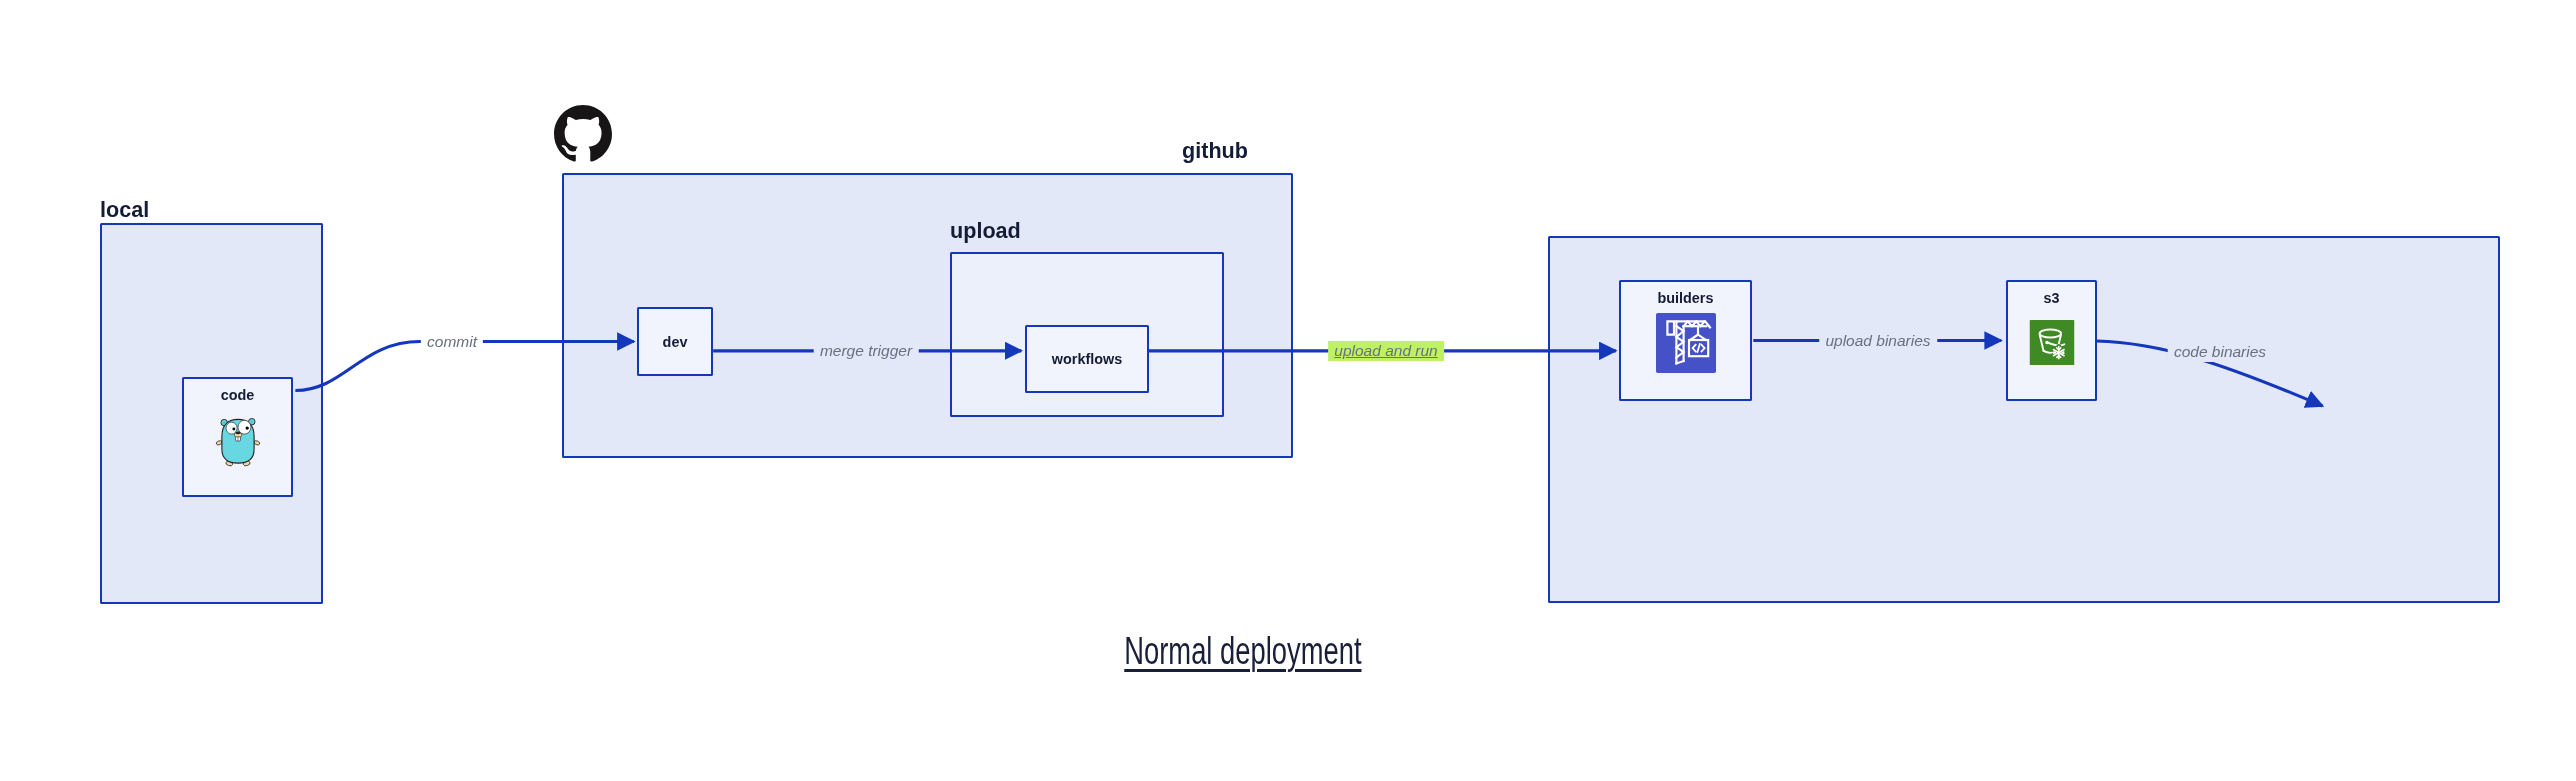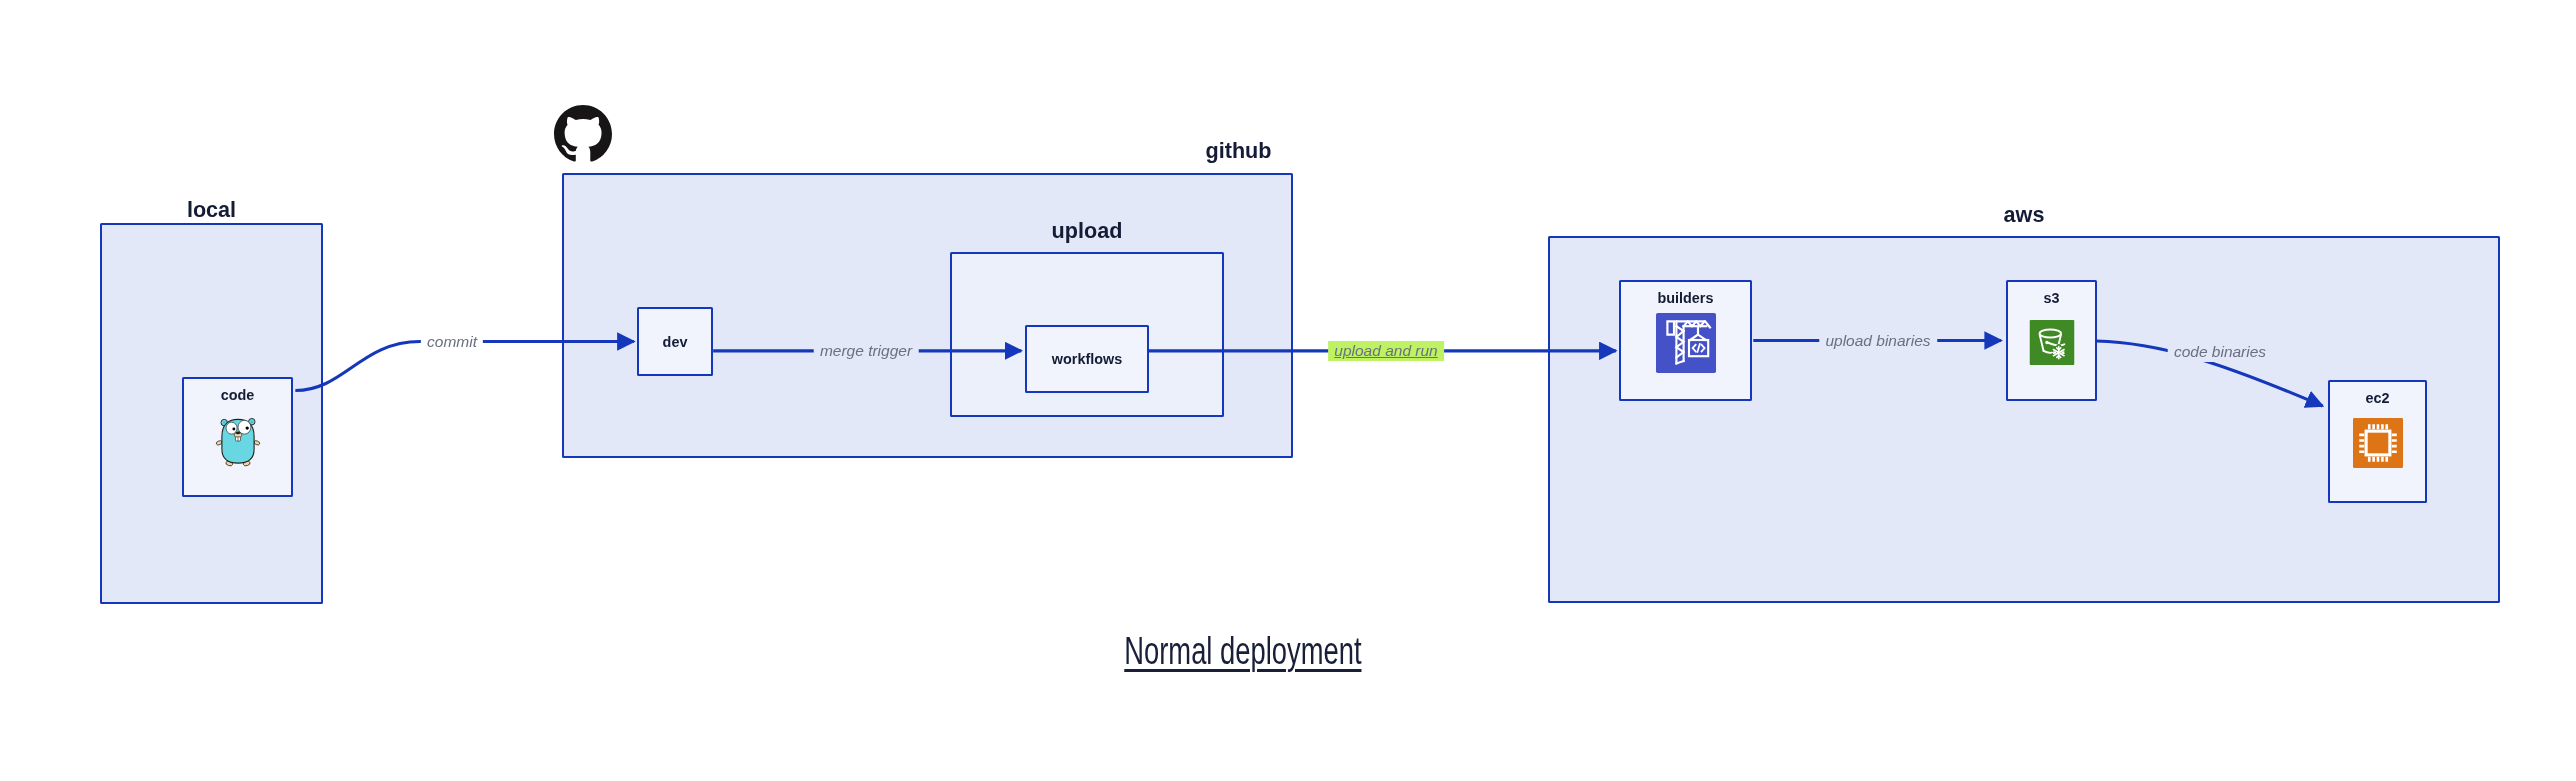--- a/index.html
+++ b/index.html
@@ -19,21 +19,21 @@
   html,body{margin:0;padding:0;background:#fff;}
   .canvas{position:relative;width:2604px;height:781px;background:#ffffff;overflow:hidden;
           font-family:"Liberation Sans",sans-serif;}
   .box{position:absolute;border:2.6px solid var(--blue);border-radius:1.5px;box-sizing:border-box;z-index:1;}
   #box-local {left:100px;top:223px;width:223px;height:381px;background:var(--fill-outer);}
   #box-github{left:562px;top:173px;width:731px;height:285px;background:var(--fill-outer);}
   #box-master{left:950px;top:252px;width:274px;height:165px;background:var(--fill-mid);}
   #box-aws   {left:1548px;top:236px;width:952px;height:367px;background:var(--fill-outer);}
 
   .glabel{position:absolute;font-size:21.6px;font-weight:600;color:var(--navy);
-          text-align:center;z-index:2;white-space:nowrap;}
+          z-index:2;white-space:nowrap;}
   #glabel-local {left:100px;top:197px;width:223px;}
   #glabel-github{left:1182px;top:138px;width:113px;}
   #glabel-master{left:950px;top:218px;width:274px;}
   #glabel-aws   {left:1548px;top:202px;width:952px;}
 
   .node{position:absolute;border:2.6px solid var(--blue);border-radius:1.5px;
         background:var(--fill-node);box-sizing:border-box;z-index:3;}
   #node-code     {left:182px;top:377px;width:111px;height:120px;padding-left:28px;}
   #node-dev      {left:637px;top:307px;width:76px;height:69px;display:flex;align-items:center;justify-content:center;}
   #node-workflows{left:1025px;top:325px;width:124px;height:68px;display:flex;align-items:center;justify-content:center;}
@@ -74,21 +74,20 @@
 <div class="canvas">
 
   <div class="box" id="box-local"></div>
   <div class="box" id="box-github"></div>
   <div class="box" id="box-master"></div>
   <div class="box" id="box-aws"></div>
 
   <div class="glabel" id="glabel-local">local</div>
   <div class="glabel" id="glabel-github">github</div>
   <div class="glabel" id="glabel-master">upload</div>
-  <div class="glabel" id="glabel-aws">aws</div>
 
   <svg id="github-logo" viewBox="0 0 16 16">
     <path fill="var(--github-black)" d="M8 0C3.58 0 0 3.58 0 8c0 3.54 2.29 6.53 5.47 7.59.4.07.55-.17.55-.38 0-.19-.01-.82-.01-1.49-2.01.37-2.53-.49-2.69-.94-.09-.23-.48-.94-.82-1.13-.28-.15-.68-.52-.01-.53.63-.01 1.08.58 1.23.82.72 1.21 1.87.87 2.33.66.07-.52.28-.87.51-1.07-1.78-.2-3.64-.89-3.64-3.95 0-.87.31-1.59.82-2.15-.08-.2-.36-1.02.08-2.12 0 0 .67-.21 2.2.82.64-.18 1.32-.27 2-.27s1.36.09 2 .27c1.53-1.04 2.2-.82 2.2-.82.44 1.1.16 1.92.08 2.12.51.56.82 1.27.82 2.15 0 3.07-1.87 3.75-3.65 3.95.29.25.54.73.54 1.48 0 1.07-.01 1.93-.01 2.2 0 .21.15.46.55.38A8.01 8.01 0 0 0 16 8c0-4.42-3.58-8-8-8z"></path>
   </svg>
 
   <svg id="edges" viewBox="0 0 5054 1516">
     <defs>
       <marker id="arrow" viewBox="0 0 10 10" refX="9" refY="5" markerWidth="6" markerHeight="6" orient="auto" markerUnits="strokeWidth">
         <path d="M0,0 L10,5 L0,10 Z" fill="var(--blue)"></path>
       </marker>
@@ -180,30 +179,17 @@
         <path d="M42.5,52.5 L61.5,63.5"></path>
         <path d="M61.5,52.5 L42.5,63.5"></path>
         <path d="M48.5,49.5 L52,53 L55.5,49.5"></path>
         <path d="M48.5,66.5 L52,63 L55.5,66.5"></path>
         <path d="M43,57 L47,58 L43,59"></path>
         <path d="M61,57 L57,58 L61,59"></path>
       </g>
     </svg>
   </div>
 
-  <div class="node" id="node-ec2">
-    <div class="node-label top">ec2</div>
-    <svg class="node-icon" id="icon-ec2" width="50" height="50" viewBox="0 0 80 80">
-      <rect x="0" y="0" width="80" height="80" rx="2" fill="var(--ec2-orange)"></rect>
-      <rect x="21" y="21" width="38" height="38" fill="none" stroke="#fff" stroke-width="5"></rect>
-      <g stroke="#fff" stroke-width="4.2">
-        <path d="M26,10 V18 M33,10 V18 M40,10 V18 M47,10 V18 M54,10 V18"></path>
-        <path d="M26,62 V70 M33,62 V70 M40,62 V70 M47,62 V70 M54,62 V70"></path>
-        <path d="M10,27 H18 M10,36 H18 M10,45 H18 M10,54 H18"></path>
-        <path d="M62,27 H70 M62,36 H70 M62,45 H70 M62,54 H70"></path>
-      </g>
-    </svg>
-  </div>
 
   <div id="title">Normal deployment</div>
 
 </div>
 
 
 </body></html>

